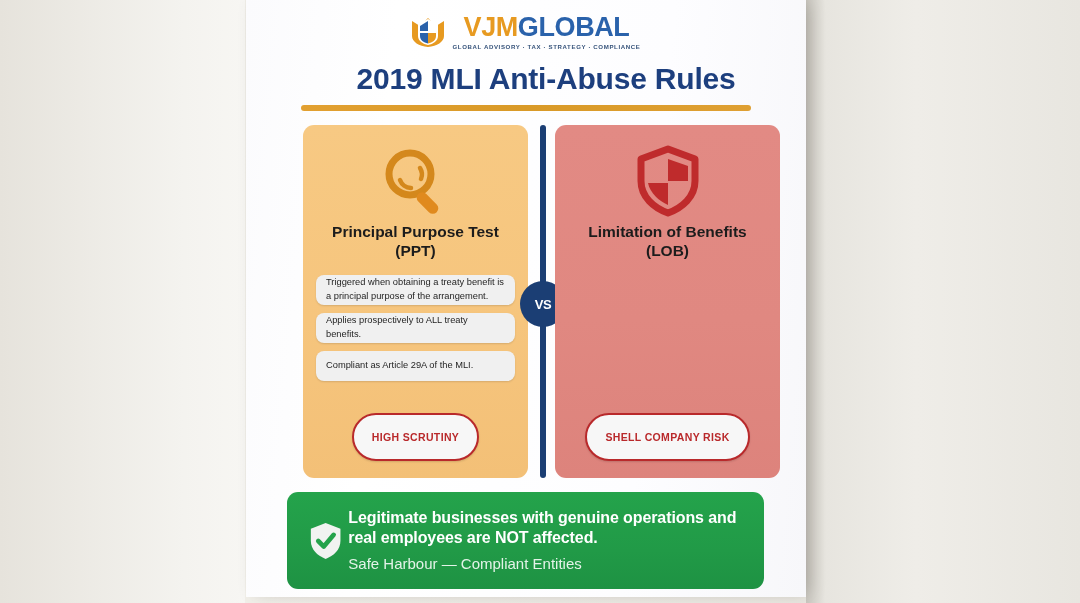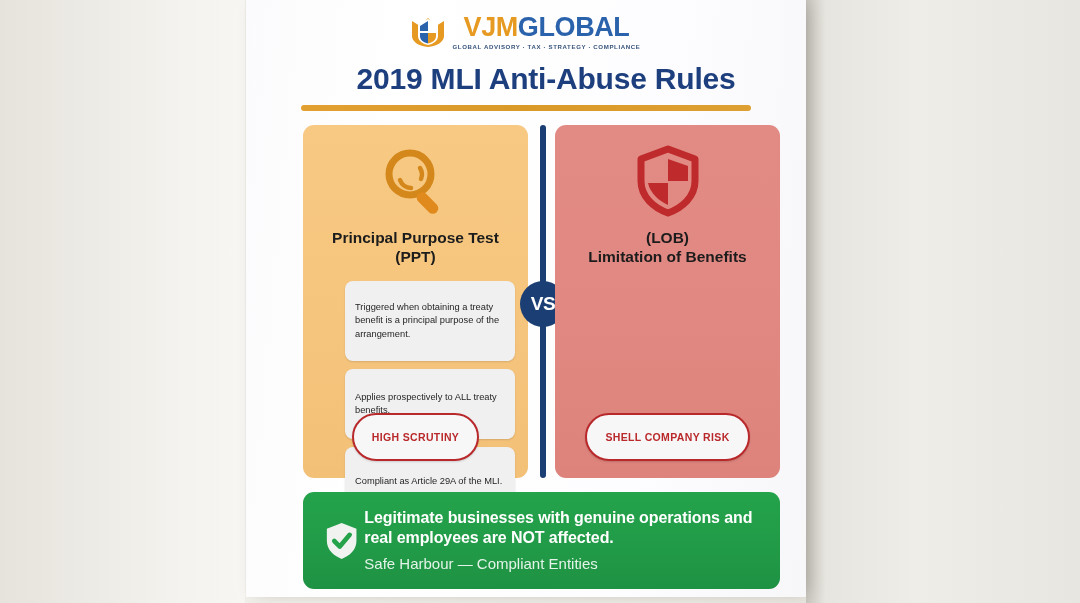--- a/index.html
+++ b/index.html
@@ -134,46 +134,45 @@
     background: linear-gradient(180deg, #e28a84 0%, #e08881 55%, #dd837c 100%);
   }
 
   .card-icon {
     height: 76px;
     display: flex;
     align-items: center;
     justify-content: center;
   }
   .card-heading {
-    margin-top: 10px;
+    margin-top: 4px;
     text-align: center;
     font-size: 15.5px;
     font-weight: bold;
     color: #1c1c1c;
     line-height: 1.22;
   }
 
   .fact-list {
     margin-top: 14px;
     display: flex;
     flex-direction: column;
     gap: 8px;
   }
   .fact {
     background: #f0f0f0;
     border-radius: 8px;
-    padding: 20px 10px;
+    padding: 0 10px;
     font-size: 9.3px;
     line-height: 1.45;
     color: #1f1f1f;
     box-shadow: 0 1px 2px rgba(0,0,0,.13);
     min-height: 30px;
     display: flex;
     align-items: center;
-    margin-left: 29px;
   }
 
   .badge-wrap {
     position: absolute;
     left: 0;
     bottom: 17px;
     width: 225px;
     display: flex;
     justify-content: center;
   }
@@ -202,32 +201,32 @@
   }
   #vs-circle {
     position: absolute;
     left: 217px;
     top: 156px;
     width: 46px;
     height: 46px;
     border-radius: 50%;
     background: #1b3e74;
     color: #ffffff;
-    font-size: 19px;
+    font-size: 13px;
     font-weight: bold;
     display: flex;
     align-items: center;
     justify-content: center;
     letter-spacing: -0.5px;
   }
 
   
   #safe-harbour {
     position: absolute;
-    left: 57px;
+    left: 41px;
     top: 492px;
     width: 477px;
     height: 97px;
     border-radius: 11px;
     background: linear-gradient(180deg, #24a34b 0%, #219a47 60%, #1e9243 100%);
     display: flex;
     align-items: center;
     padding: 0 20px 0 22px;
     box-sizing: border-box;
     gap: 6px;
@@ -310,22 +309,22 @@
 
       <div class="card" id="card-lob">
         <div class="card-icon">
           <svg width="66" height="72" viewBox="0 0 66 72">
             <path d="M33 4 L60 14 L60 36 C60 52 47 63 33 68 C19 63 6 52 6 36 L6 14 Z" fill="none" stroke="#bf2b2c" stroke-width="7" stroke-linejoin="round"></path>
             <path d="M33 14 L53 21 L53 36 L33 36 Z" fill="#bf2b2c"></path>
             <path d="M13 38 L33 38 L33 60 C24 56 15 48 13 38 Z" fill="#bf2b2c"></path>
           </svg>
         </div>
         <div class="card-heading">
+          <div>Limitation of Benefits</div>
           <div>(LOB)</div>
-          <div>Limitation of Benefits</div>
         </div>
         <div class="badge-wrap">
           <div class="badge">SHELL COMPANY RISK</div>
         </div>
       </div>
     </div>
 
     <div id="safe-harbour">
       <svg width="54" height="62" viewBox="0 0 54 62">
         <path d="M27 2 L51 11 L51 31 C51 45 40 55 27 60 C14 55 3 45 3 31 L3 11 Z" fill="#f1f3f1"></path>

